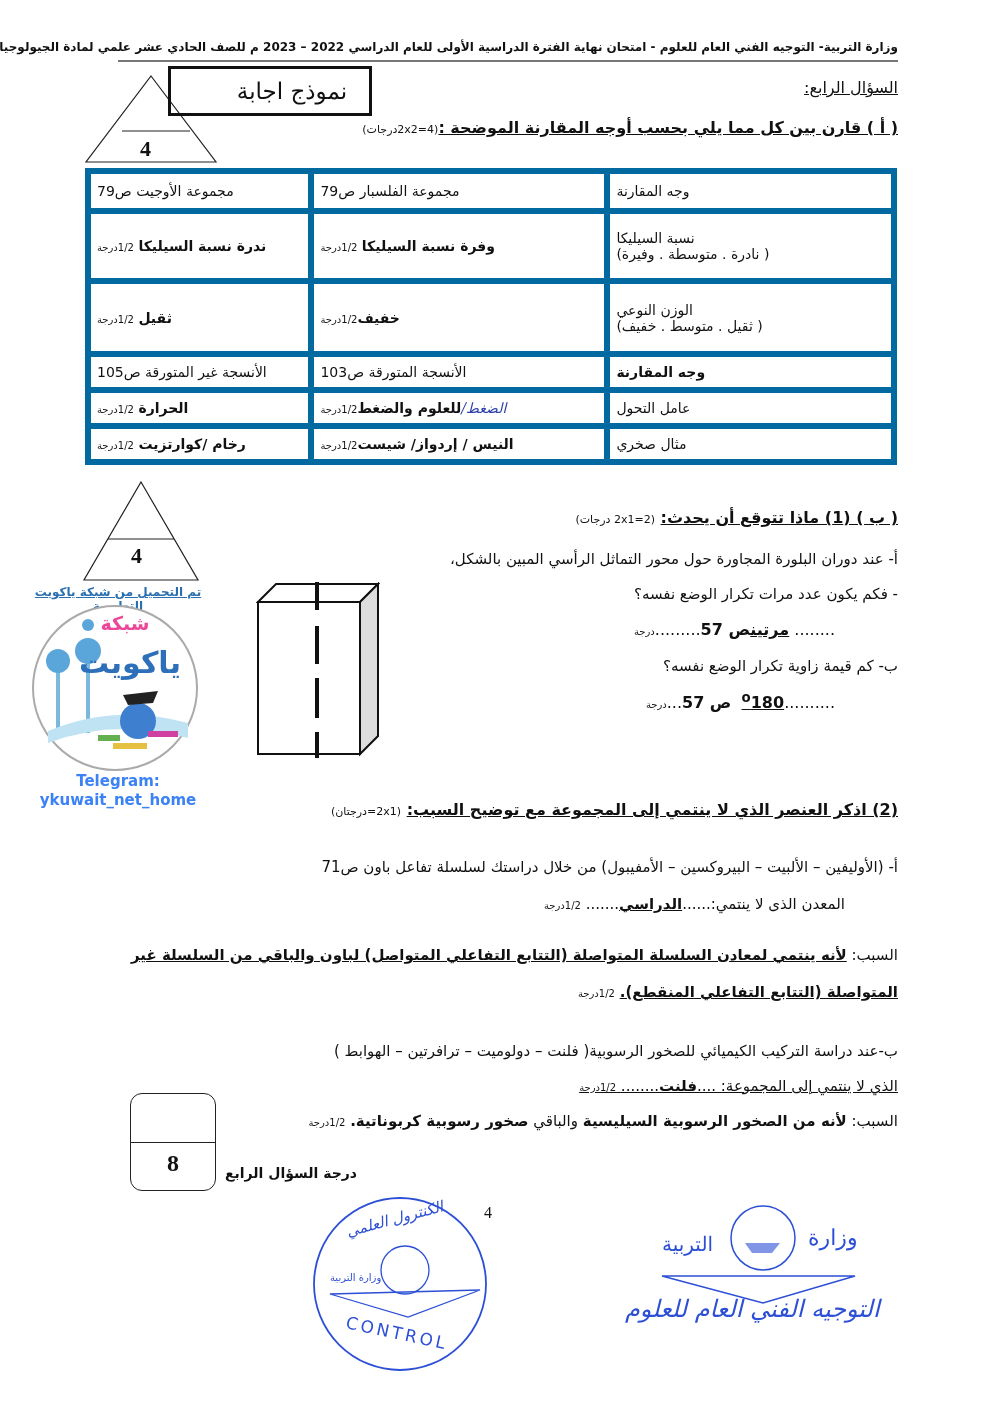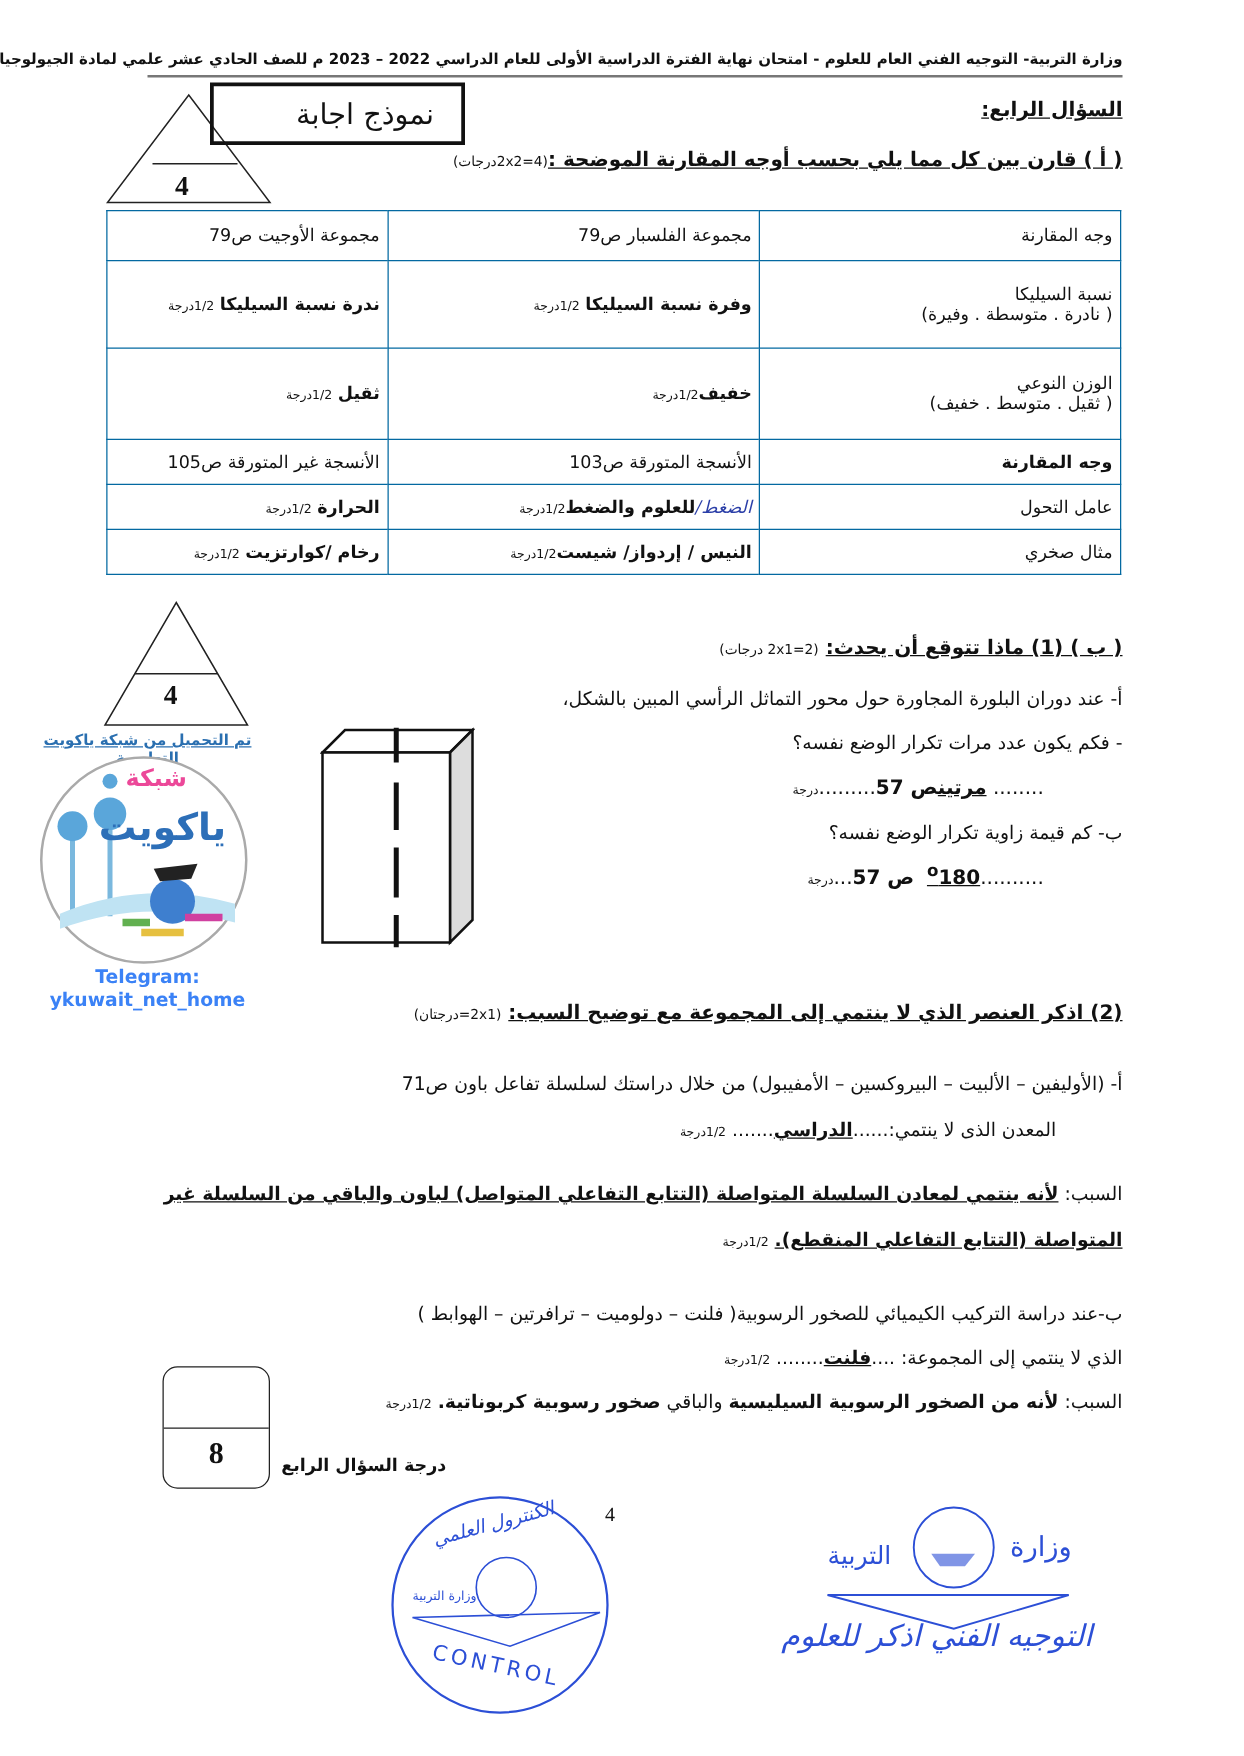--- a/index.html
+++ b/index.html
@@ -2,27 +2,27 @@
 <html><head>
 <meta charset="utf-8">
 <style>
   * { box-sizing: border-box; margin: 0; padding: 0; }
   html, body { width: 995px; height: 1405px; background: #fff; }
   body { position: relative; font-family: "DejaVu Sans", "Liberation Sans", sans-serif; color: #111; overflow: hidden; }
   .abs { position: absolute; }
   .rtl { direction: rtl; text-align: right; }
   .header-line { left: 118px; top: 40px; width: 780px; font-size: 12px; font-weight: bold; white-space: nowrap; direction: rtl; text-align: right; }
   .rule { left: 118px; width: 780px; height: 2px; background: #777; }
-  .q-title { right: 97px; top: 78px; font-size: 16px; font-weight: bold; text-decoration: underline; }
+  .q-title { right: 97px; top: 78px; font-size: 16px; font-weight: normal; text-decoration: underline; }
   .model-box { left: 168px; top: 66px; width: 204px; height: 50px; border: 3px solid #111; font-size: 23px; display: flex; align-items: center; justify-content: center; direction: rtl; font-family: "DejaVu Serif", serif; padding-left: 44px; }
   .part-a { right: 97px; top: 118px; font-size: 16px; font-weight: bold; }
   .part-a .ul { text-decoration: underline; }
   .marks { font-size: 11px; font-weight: normal; }
   table.cmp { left: 85px; top: 168px; width: 812px; border-collapse: collapse; direction: rtl; font-size: 14px; }
-  table.cmp td { border: 1px solid #0369a1; text-align: right; vertical-align: middle; padding: 4px 6px; }
+  table.cmp td { border: 6px solid #0369a1; text-align: left; vertical-align: middle; padding: 4px 6px; }
   table.cmp td.c1 { width: 225px; }
   table.cmp td.c2 { width: 298px; }
   table.cmp td.c3 { width: 289px; }
   .b { font-weight: bold; }
   .sm { font-size: 10px; }
   .frac { font-size: 10px; }
   .blue { color: #2b3fa8; font-family: "DejaVu Serif", serif; font-style: italic; }
   .tri-num { font-family: "Liberation Serif", serif; font-size: 22px; font-weight: bold; }
   .part-b { right: 97px; top: 508px; font-size: 16px; font-weight: bold; }
   .part-b .ul { text-decoration: underline; }
@@ -157,21 +157,21 @@
 <div class="abs line" style="right:150px; top:895px;">
   <span>المعدن الذى لا ينتمي:......</span><span class="ulb">الدراسي</span><span>.......</span> <span class="frac">1/2</span><span class="sm">درجة</span>
 </div>
 <div class="abs line" style="right:97px; top:946px;">
   <span>السبب:</span> <span class="ulb">لأنه ينتمي لمعادن السلسلة المتواصلة (التتابع التفاعلي المتواصل) لباون والباقي من السلسلة غير</span>
 </div>
 <div class="abs line" style="right:97px; top:983px;">
   <span class="ulb">المتواصلة (التتابع التفاعلي المنقطع).</span> <span class="frac">1/2</span><span class="sm">درجة</span>
 </div>
 <div class="abs line" style="right:97px; top:1042px;">ب-عند دراسة التركيب الكيميائي للصخور الرسوبية( فلنت – دولوميت – ترافرتين – الهوابط )</div>
-<div class="abs line" style="right:97px; top:1077px;">
+<div class="abs line" style="right:97px; top:1077px;text-decoration:underline;">
   <span>الذي لا ينتمي إلى المجموعة: ....</span><span class="ulb">فلنت</span><span>........</span> <span class="frac">1/2</span><span class="sm">درجة</span>
 </div>
 <div class="abs line" style="right:97px; top:1112px;">
   <span>السبب:</span> <span class="b">لأنه من الصخور الرسوبية  السيليسية</span><span> والباقي </span><span class="b">صخور رسوبية كربوناتية.</span> <span class="frac">1/2</span><span class="sm">درجة</span>
 </div>
 
 <div class="abs score-box">
   <div class="mid"></div>
   <div class="num">8</div>
 </div>
@@ -187,13 +187,13 @@
 <div class="abs stamp-blue" style="left:330px; top:1272px; font-size:10px;">وزارة التربية</div>
 <div class="abs stamp-blue" style="left:345px; top:1323px; font-size:17px; letter-spacing:3px; transform:rotate(12deg);">CONTROL</div>
 
 <svg class="abs" style="left:660px; top:1198px;" width="200" height="110">
   <circle cx="103" cy="40" r="32" fill="none" stroke="#2c4fd6" stroke-width="1.5"></circle>
   <path d="M85,45 L120,45 L112,55 L92,55 Z" fill="#2c4fd6" opacity="0.6"></path>
   <polygon points="2,78 195,78 103,105" fill="none" stroke="#2c4fd6" stroke-width="1.5"></polygon>
 </svg>
 <div class="abs stamp-blue" style="left:808px; top:1225px; font-size:22px; font-family:'DejaVu Serif', serif;">وزارة</div>
 <div class="abs stamp-blue" style="left:662px; top:1232px; font-size:20px; font-family:'DejaVu Serif', serif;">التربية</div>
-<div class="abs stamp-blue" style="left:625px; top:1295px; font-size:24px; font-style:italic; font-family:'DejaVu Serif', serif; direction:rtl;">التوجيه الفني اذكر للعلوم</div>
+<div class="abs stamp-blue" style="left:625px; top:1295px; font-size:24px; font-style:italic; font-family:'DejaVu Serif', serif; direction:rtl;">التوجيه الفني العام للعلوم</div>
 
 </body></html>

